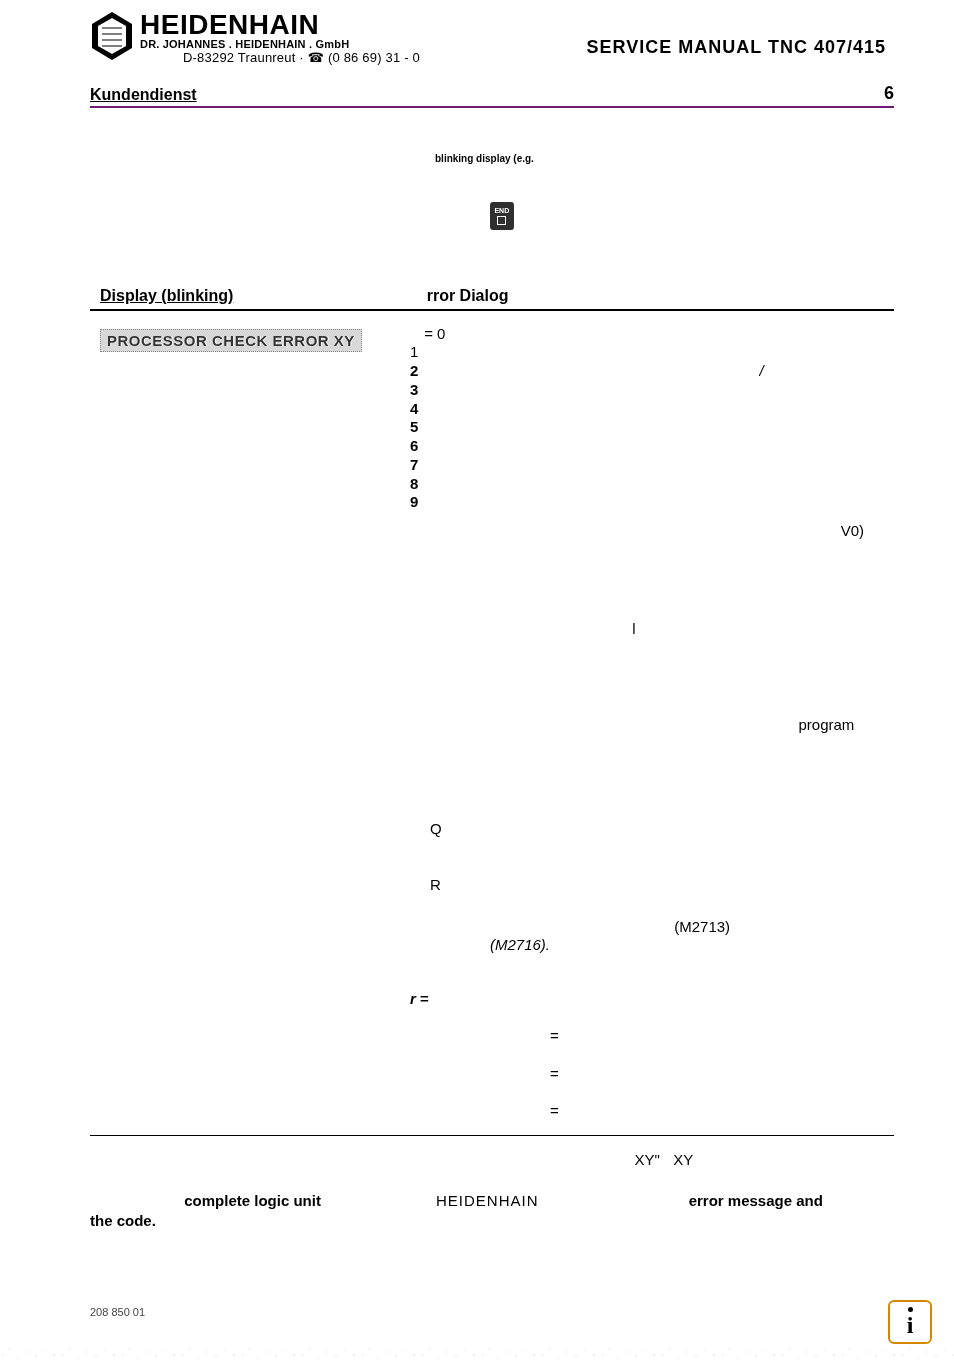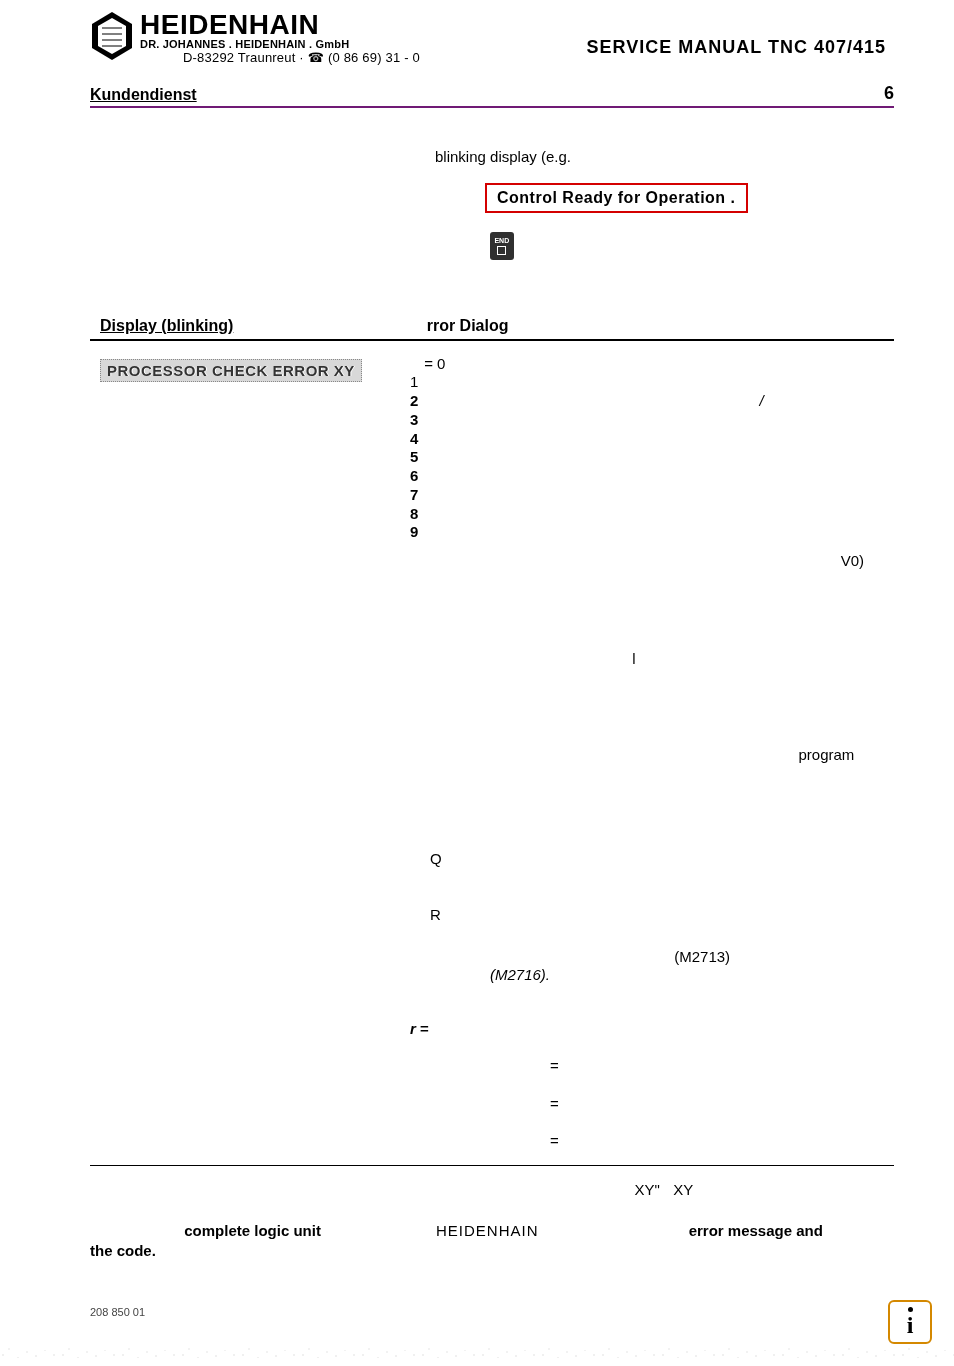--- a/index.html
+++ b/index.html
@@ -87,22 +87,22 @@
     display: flex;
     align-items: baseline;
   }
   .intro-row1 .left {
     flex: 0 0 335px;
     padding-left: 10px;
     font-size: 15px;
     color: #fff;
   }
   .intro-row1 .blink {
-    font-weight: 400;
-    font-size: 15px;
+    font-weight: 700;
+    font-size: 10px;
   }
   .intro-row1 .after { font-size: 15px; color: #fff; }
 
   .control-ready-row {
     margin-top: 18px;
     display: flex;
   }
   .control-ready-row .spacer { flex: 0 0 395px; }
   .control-ready-box {
     border: 2px solid #d40000;
@@ -308,21 +308,20 @@
 
 
   <div class="intro-row1">
     <span class="left">Major Errors are displayed in the</span>
     <span class="blink">blinking  display  (e.g.</span>
     <span class="after" style="margin-left:8px;">inverse in the display head line.</span>
   </div>
 
   <div class="control-ready-row">
     <span class="spacer"></span>
-    <span class="control-ready-box">Control  Ready  for  Operation  .</span>
   </div>
 
   <div class="end-row">
     <span class="sp"></span>
     <span class="txt">The error message can be cancelled by pressing the</span>
     <span class="end-key">
       <span>END</span>
       <span class="sq"></span>
     </span>
   </div>

